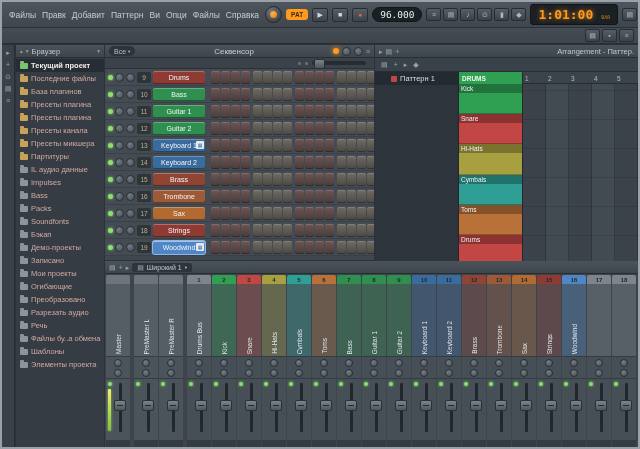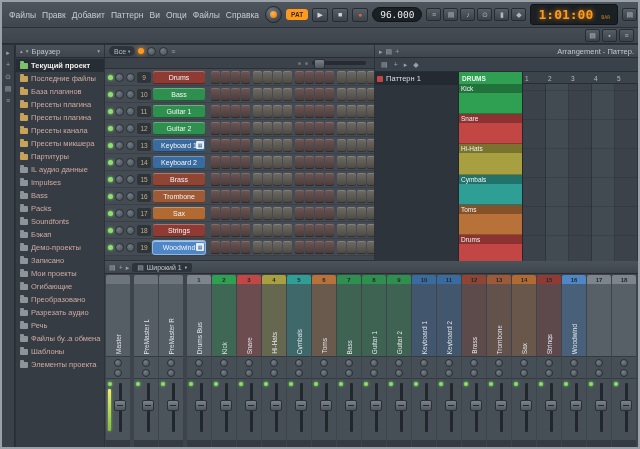--- a/index.html
+++ b/index.html
@@ -57,21 +57,21 @@
 .step{width:9px;height:13px;border-radius:2px;margin-right:1px;box-shadow:inset 0 1px 0 rgba(255,255,255,.14),inset 0 -1px 0 rgba(0,0,0,.3);}
 .step.q{margin-right:3px;}
 .gA{background:linear-gradient(#6e5553,#483c3b);}
 .gB{background:linear-gradient(#706c64,#4b4843);}
 
 .playlist{position:absolute;left:373px;top:43px;right:0;height:220px;background:#363d45;display:flex;flex-direction:column;}
 .p-title{margin-left:auto;white-space:nowrap;overflow:hidden;font-size:7.5px;}
 .p-tools{height:14px;flex:none;background:#39414a;border-bottom:1px solid #272d33;display:flex;align-items:center;gap:6px;padding:0 6px;}
 .p-body{flex:1;display:flex;overflow:hidden;}
 .picker{width:84px;flex:none;background:#2d343b;border-right:1px solid #22282e;}
-.p-item{height:13px;display:flex;align-items:center;gap:3px;padding:0 2px;font-size:7.5px;color:#dbdfe3;background:#232a31;}
+.p-item{height:13px;display:flex;align-items:center;gap:3px;padding:0 16px;font-size:7.5px;color:#dbdfe3;background:#232a31;}
 .bullet{width:6px;height:6px;border-radius:1px;background:#c24744;flex:none;}
 .preview{width:64px;flex:none;display:flex;flex-direction:column;background:#2d343b;border-right:1px solid #22282e;}
 .pv-head{height:12px;flex:none;font-size:6.5px;font-weight:bold;color:#eaf6ee;display:flex;align-items:center;padding:0 3px;}
 .pv-row{flex:1;position:relative;border-bottom:1px solid rgba(0,0,0,.25);}
 .pv-label{position:absolute;left:0;top:0;right:0;font-size:6.5px;color:#f0f2f4;background:rgba(0,0,0,.28);padding:0 2px;line-height:9px;}
 .grid{flex:1;display:flex;flex-direction:column;overflow:hidden;}
 .ruler{height:12px;flex:none;background:#3b434b;border-bottom:1px solid #272d33;display:flex;}
 .ruler-num{width:23px;flex:none;font-size:6.5px;color:#b6bbc0;display:flex;align-items:flex-end;padding:0 0 1px 2px;}
 .gridarea{flex:1;background:
  repeating-linear-gradient(0deg,rgba(0,0,0,.12) 0 1px,rgba(0,0,0,0) 1px 29px),
@@ -259,20 +259,21 @@
         </div>
     </div>
   </div>
 
   <div class="rack">
     <div class="phead">
       <span class="pill">
           <span>Все</span>
           <span class="caret">▾</span>
         </span>
+      <span class="r-title">Секвенсор</span>
       <span class="glowdot"></span>
       <span class="knob"></span>
       <span class="knob"></span>
       <span class="eicon">≡</span>
     </div>
     <div class="r-sub">
       <span class="dot"></span>
       <span class="dot"></span>
       <span class="slider"></span>
     </div>

